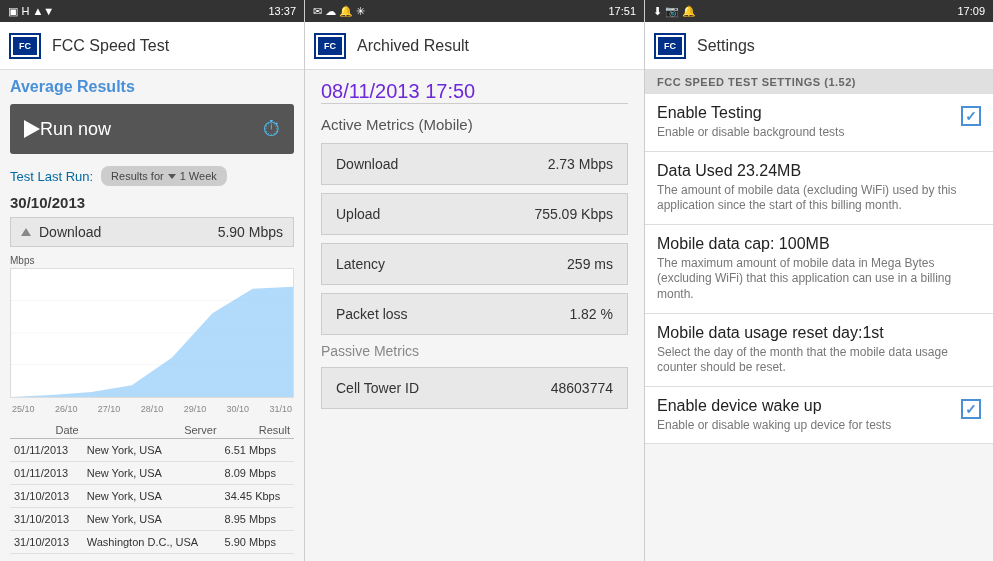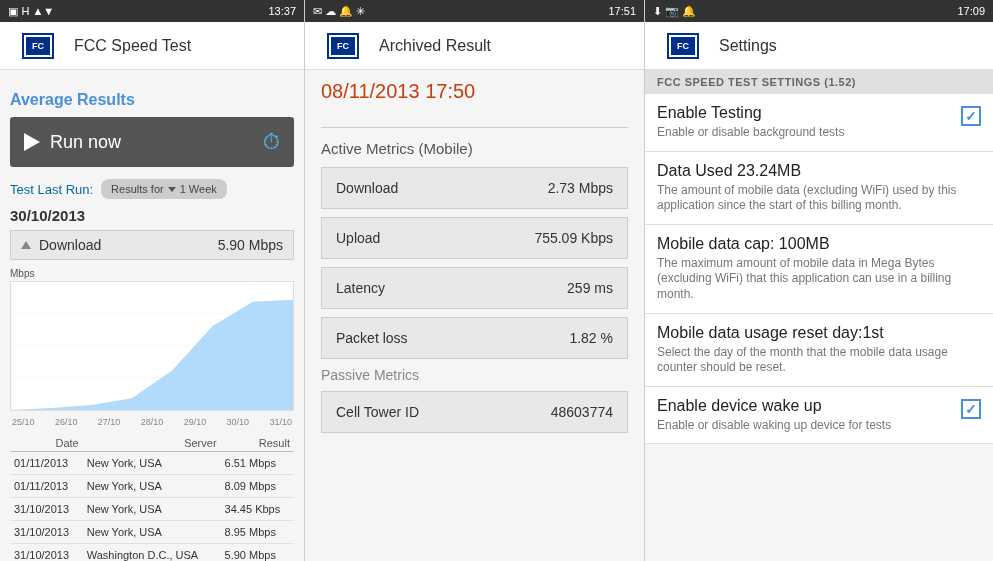--- a/index.html
+++ b/index.html
@@ -28,24 +28,24 @@
       padding: 3px 8px;
       display: flex;
       justify-content: space-between;
       align-items: center;
       height: 22px;
     }
 
     
     .app-header {
       background: #fff;
-      padding: 8px 24px;
-      display: flex;
-      align-items: center;
-      gap: 22px;
+      padding: 8px 11px;
+      display: flex;
+      align-items: center;
+      gap: 13px;
       border-bottom: 1px solid #ddd;
       height: 48px;
     }
     .fc-logo {
       width: 28px;
       height: 22px;
       background: #003087;
       color: #fff;
       font-size: 9px;
       font-weight: bold;
@@ -70,37 +70,35 @@
     .panel-1 .content {
       padding: 8px 10px;
       flex: 1;
       overflow-y: auto;
     }
     .average-results-title {
       color: #4a90d9;
       font-size: 16px;
       font-weight: bold;
       margin-bottom: 8px;
-      margin-top: 13px;
     }
     .run-now-btn {
       background: #555;
       color: #fff;
       display: flex;
       align-items: center;
       justify-content: space-between;
       padding: 12px 14px;
       border-radius: 3px;
       cursor: pointer;
       margin-bottom: 12px;
     }
     .run-now-left {
       display: flex;
       align-items: center;
-      gap: 10px;
     }
     .play-icon {
       width: 0;
       height: 0;
       border-style: solid;
       border-width: 9px 0 9px 16px;
       border-color: transparent transparent transparent #fff;
     }
     .run-now-text {
       font-size: 18px;
@@ -188,23 +186,23 @@
     
     .panel-2 {
       width: 340px;
       border-right: 1px solid #ccc;
     }
     .panel-2 .content {
       padding: 10px 16px;
       flex: 1;
     }
     .archived-date {
-      color: #c2410c;
+      color: #6d28d9;
       font-size: 20px;
-      margin-bottom: 24px;
+      margin-bottom: 0;
     }
     .divider { height: 1px; background: #ccc; margin-bottom: 12px; }
     .metrics-section-title {
       font-size: 15px;
       color: #555;
       margin-bottom: 10px;
     }
     .metric-row {
       display: flex;
       align-items: center;

